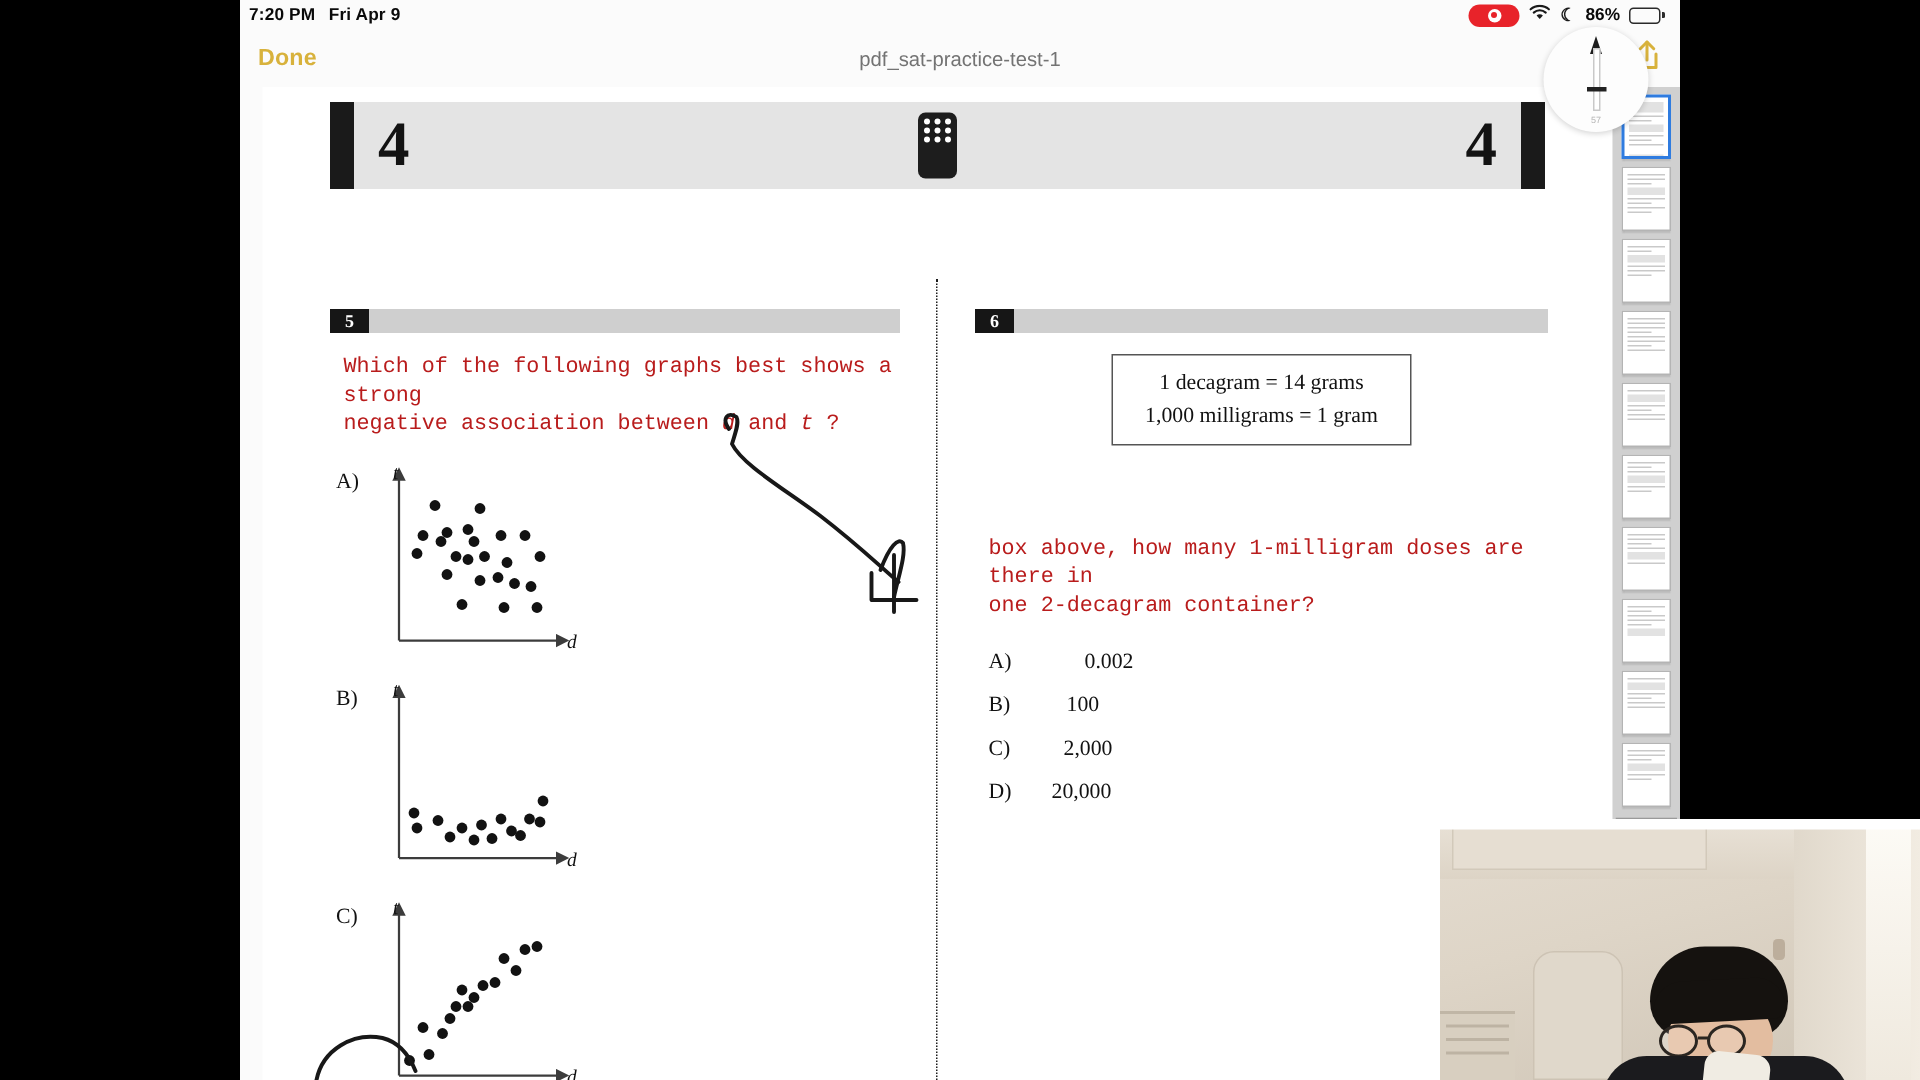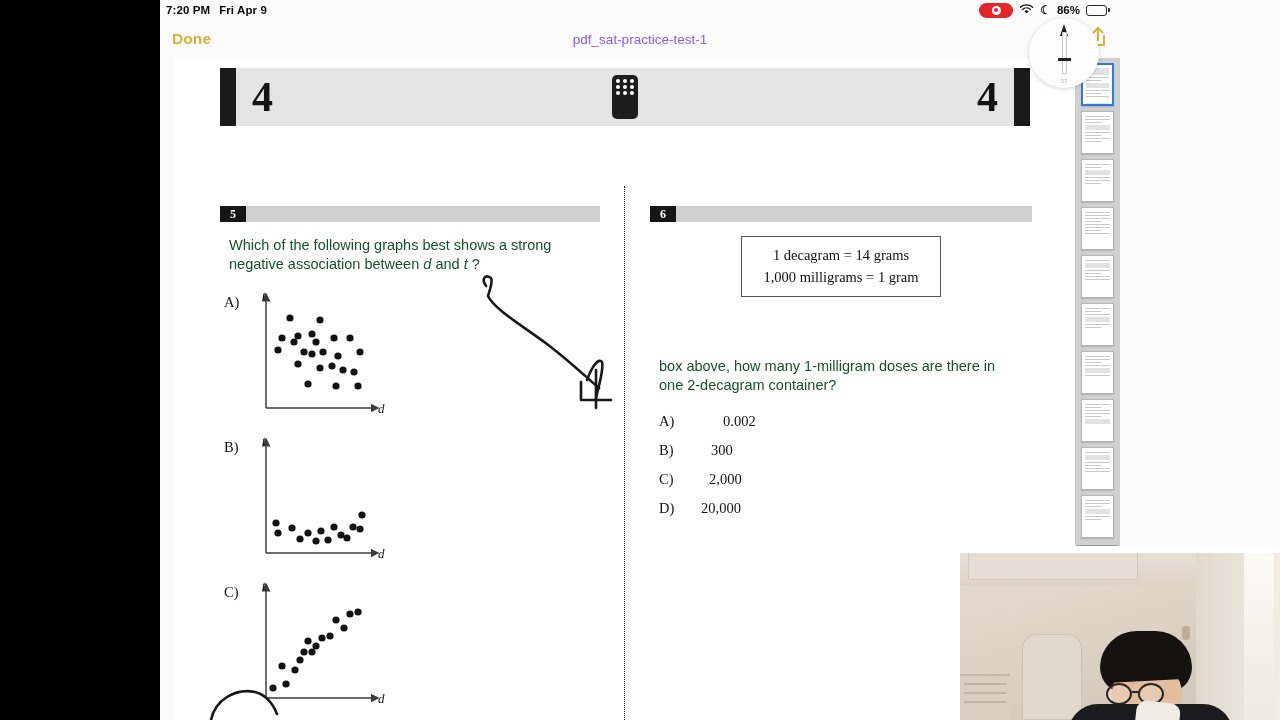--- a/index.html
+++ b/index.html
@@ -3,21 +3,21 @@
 <meta charset="utf-8">
 <style>
   * { margin:0; padding:0; box-sizing:border-box; }
   html,body { width:1280px; height:720px; overflow:hidden; background:#000; }
   body { font-family:"Liberation Sans", sans-serif; }
 
   #screen { position:relative; width:1280px; height:720px; background:#000; }
 
   
   #device {
-    position:absolute; left:160px; top:0; width:1120px; height:720px;
+    position:absolute; left:160px; top:0; width:960px; height:720px;
     background:#fbfbfb; overflow:hidden;
   }
 
   
   #statusbar {
     position:absolute; left:0; top:0; width:960px; height:20px;
     background:#fbfbfb; display:flex; align-items:center;
     padding:0 10px 0 6px; font-size:11.5px; color:#0a0a0a; font-weight:600;
   }
   #status-left { display:flex; gap:9px; align-items:center; letter-spacing:.1px; }
@@ -42,21 +42,21 @@
 
   
   #toolbar {
     position:absolute; left:0; top:20px; width:960px; height:38px;
     background:#fbfbfb; display:flex; align-items:center; padding:0 12px;
     border-bottom:0;
   }
   #done-btn { color:#d8b23c; font-size:15.5px; font-weight:600; cursor:pointer; letter-spacing:.1px; }
   #doc-title {
     position:absolute; left:0; right:0; text-align:center;
-    font-size:13.5px; color:#8b5cf6; font-weight:500; pointer-events:none;
+    font-size:13.5px; color:#737373; font-weight:500; pointer-events:none;
   }
   #share-icon { margin-left:auto; color:#d8b23c; position:relative; z-index:2; }
 
   
   #tool-overlay {
     position:absolute; left:869px; top:18px; width:70px; height:70px;
     border-radius:50%; background:#fdfdfd; z-index:6;
     box-shadow:0 1px 4px rgba(0,0,0,.18);
     overflow:hidden;
   }
@@ -119,21 +119,21 @@
   #col-right { left:475px; width:382px; }
 
   .q-band { position:relative; height:16px; background:#cfcfcf; margin-bottom:14px; }
   .q-band .q-num {
     position:absolute; left:0; top:0; width:26px; height:16px; background:#161616;
     color:#fff; font-family:"Liberation Serif", serif; font-size:12px;
     display:flex; align-items:center; justify-content:center; font-weight:600;
   }
 
   .q-text {
-    font-family:Liberation Sans, sans-serif; font-size:14.5px; color:#14532d;
+    font-family:Liberation Mono, monospace; font-size:14.5px; color:#b91c1c;
     line-height:1.32; margin-left:9px;
   }
   .q-text .ital { font-style:italic; }
 
   
   .choices { margin-left:9px; margin-top:18px; font-family:"Liberation Serif", serif; font-size:14.5px; color:#121212; }
   .choice-row { display:flex; margin-bottom:12px; }
   .choice-letter { width:42px; }
   .choice-val { }
 
@@ -423,21 +423,21 @@
           <span>one 2-decagram container?</span>
         </div>
 
         <div class="choices">
           <div class="choice-row">
             <span class="choice-letter">A)</span>
             <span class="choice-val" style="margin-left:22px">0.002</span>
           </div>
           <div class="choice-row">
             <span class="choice-letter">B)</span>
-            <span class="choice-val" style="margin-left:10px">300</span>
+            <span class="choice-val" style="margin-left:10px">100</span>
           </div>
           <div class="choice-row">
             <span class="choice-letter">C)</span>
             <span class="choice-val" style="margin-left:8px">2,000</span>
           </div>
           <div class="choice-row">
             <span class="choice-letter">D)</span>
             <span class="choice-val">20,000</span>
           </div>
         </div>

